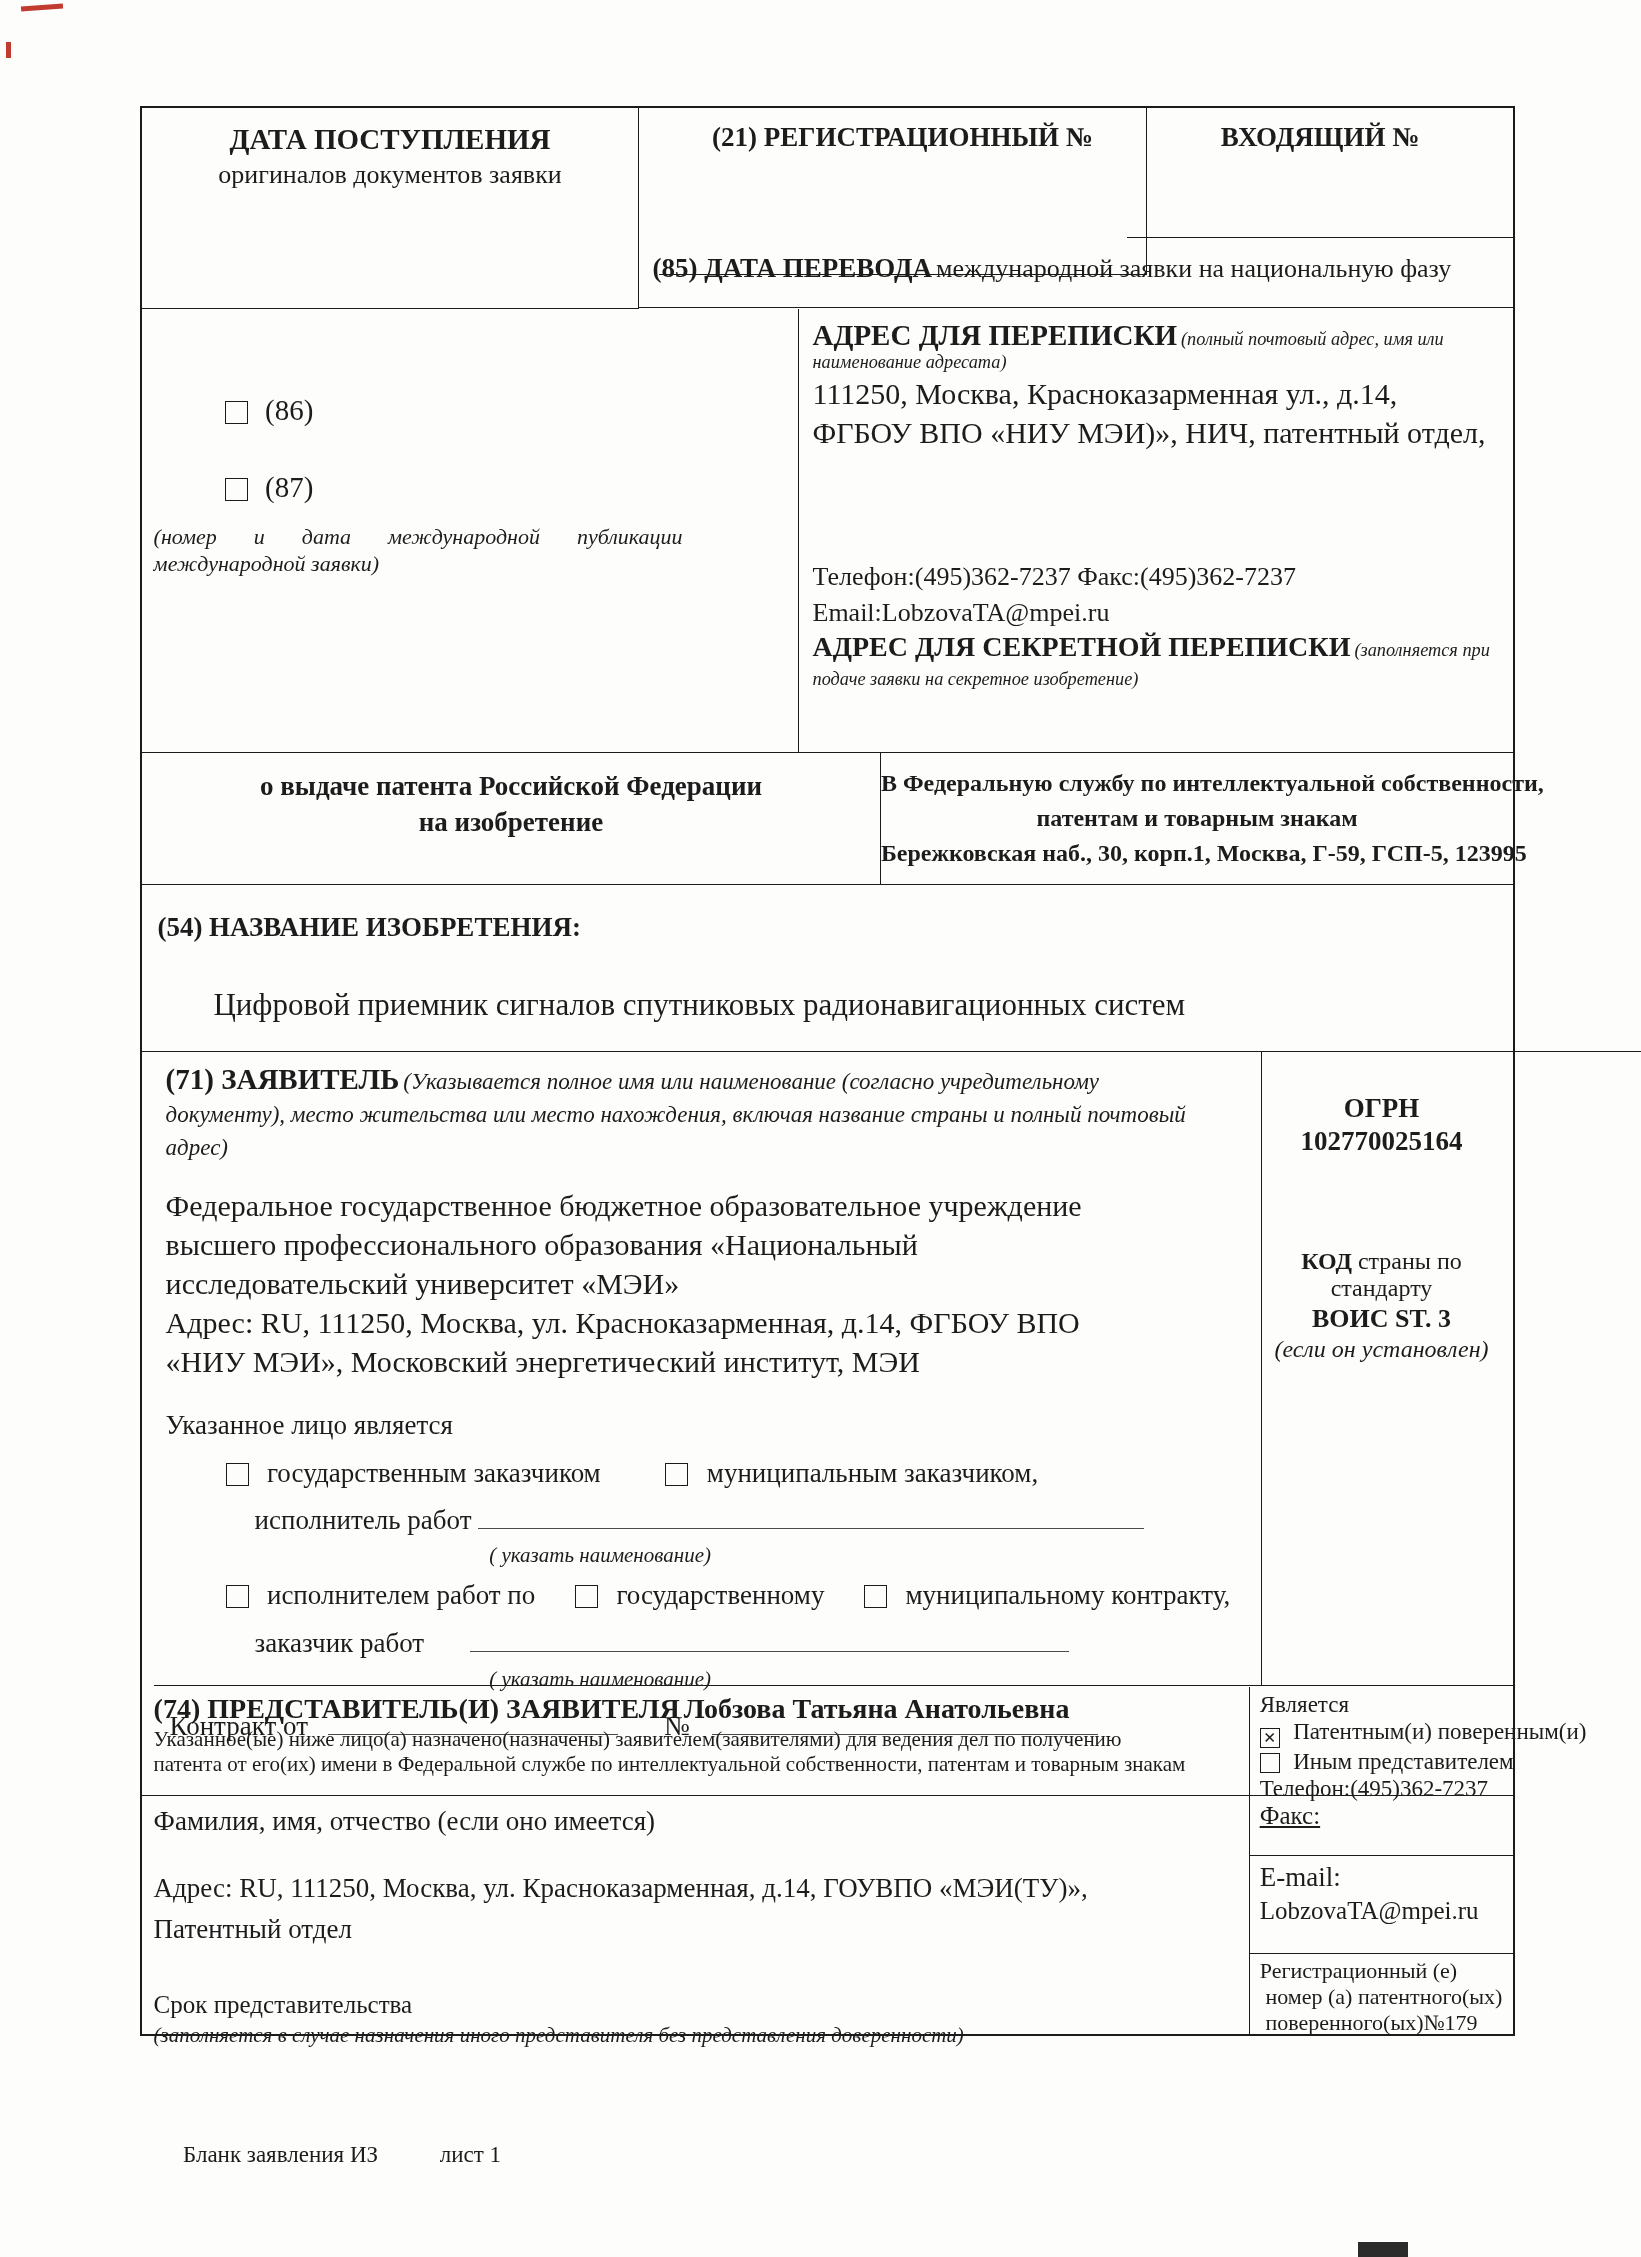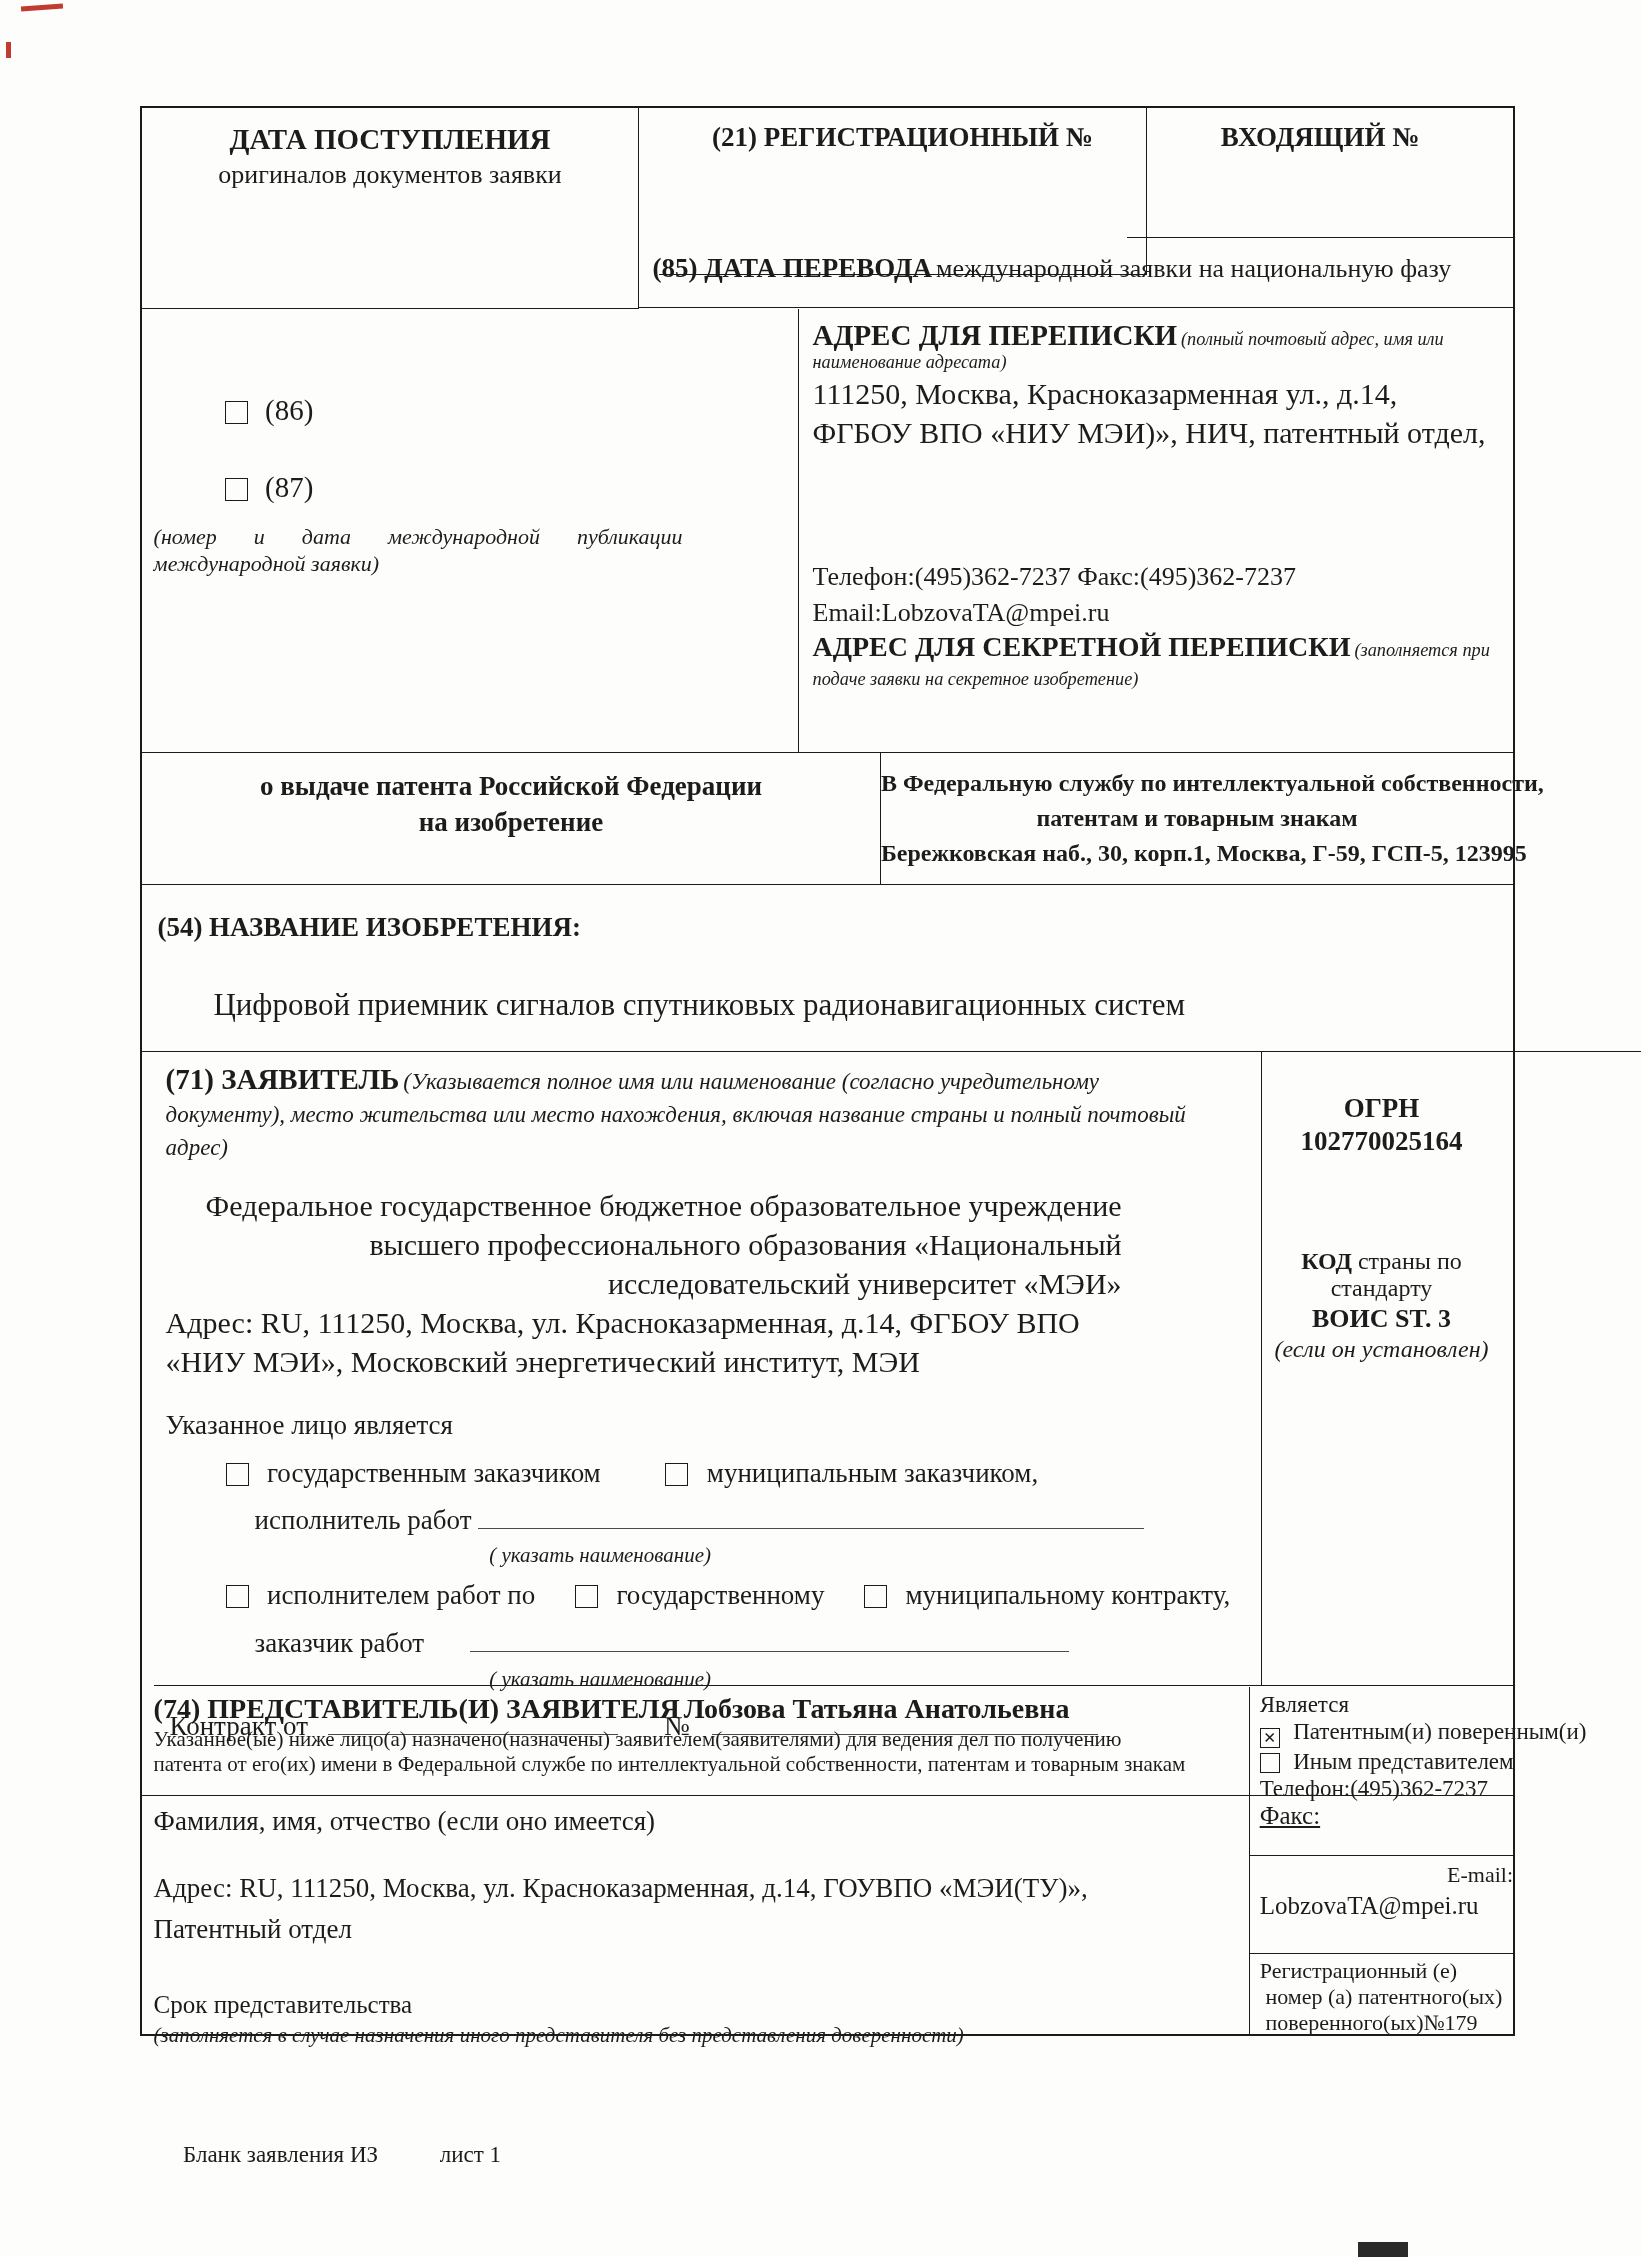--- a/index.html
+++ b/index.html
@@ -91,21 +91,21 @@
   <div class="cell bb" style="left:0;top:777px;width:1546px;height:167px;padding:27px 0 0 15.4px;">
     <div class="b" style="font-size:27px;">(54) НАЗВАНИЕ ИЗОБРЕТЕНИЯ:</div>
     <div style="font-size:31px;margin:44px 0 0 56px;">Цифровой приемник сигналов спутниковых радионавигационных систем</div>
   </div>
 
   <div class="cell br bb" style="left:12px;top:944px;width:1108px;height:634px;padding:11.6px 15.4px 0 11.6px;">
     <div style="line-height:31px;width:1048px;">
       <span class="b" style="font-size:29px;">(71) ЗАЯВИТЕЛЬ</span>
       <span class="it" style="font-size:23px;">(Указывается полное имя или наименование (согласно учредительному документу), место жительства или место нахождения, включая название страны и полный почтовый адрес)</span>
     </div>
-    <div style="font-size:30px;line-height:39px;width:956px;margin-top:21px;text-align:right;">Федеральное государственное бюджетное образовательное учреждение высшего профессионального образования «Национальный исследовательский университет «МЭИ»</div>
+    <div style="font-size:30px;line-height:39px;width:956px;margin-top:21px;">Федеральное государственное бюджетное образовательное учреждение высшего профессионального образования «Национальный исследовательский университет «МЭИ»</div>
     <div style="font-size:30px;line-height:39px;width:956px;">Адрес: RU, 111250, Москва, ул. Красноказарменная, д.14, ФГБОУ ВПО «НИУ МЭИ», Московский энергетический институт, МЭИ</div>
     <div style="font-size:27px;margin-top:29px;">Указанное лицо является</div>
     <div class="row" style="margin:17.4px 0 0 60px;font-size:27px;">
       <span class="cb"></span>
       <span style="margin-left:11.6px;">государственным заказчиком</span>
       <span class="cb" style="margin-left:58px;"></span>
       <span style="margin-left:11.6px;">муниципальным заказчиком,</span>
     </div>
     <div class="row" style="margin:11.6px 0 0 89px;font-size:27px;">
       <span>исполнитель работ</span>
@@ -167,21 +167,21 @@
   <div class="cell br" style="left:0;top:1688px;width:1108px;height:238px;padding:9.7px 15.4px 0 11.6px;">
     <div style="font-size:27px;">Фамилия, имя, отчество (если оно имеется)</div>
     <div style="font-size:27px;line-height:41px;width:1004px;margin-top:31px;">Адрес: RU, 111250, Москва, ул. Красноказарменная, д.14, ГОУВПО «МЭИ(ТУ)», Патентный отдел</div>
     <div style="font-size:25px;margin-top:41px;">Срок представительства</div>
     <div class="it" style="font-size:21px;margin-top:3.9px;">(заполняется в случае назначения иного представителя без представления доверенности)</div>
   </div>
   <div class="cell bb" style="left:1108px;top:1688px;width:263px;height:60px;padding:5.8px 0 0 9.7px;text-decoration:underline;">
     <div style="font-size:25px;">Факс:</div>
   </div>
   <div class="cell bb" style="left:1108px;top:1748px;width:263px;height:98px;padding:5.8px 0 0 9.7px;">
-    <div style="font-size:22px;text-align:right;">E-mail:</div>
+    <div style="font-size:27px;">E-mail:</div>
     <div style="font-size:25px;margin-top:3.9px;">LobzovaTA@mpei.ru</div>
   </div>
   <div class="cell" style="left:1108px;top:1846px;width:263px;height:80px;padding:3.9px 0 0 9.7px;font-size:22px;line-height:26px;">
     <div>Регистрационный (е)</div>
     <div style="padding-left:5.8px;">номер (а) патентного(ых)</div>
     <div style="padding-left:5.8px;">поверенного(ых)№179</div>
   </div>
 
 </div>
 

